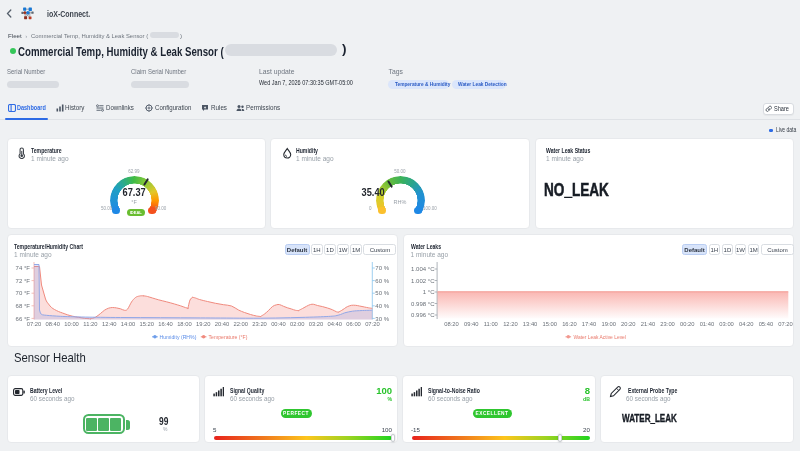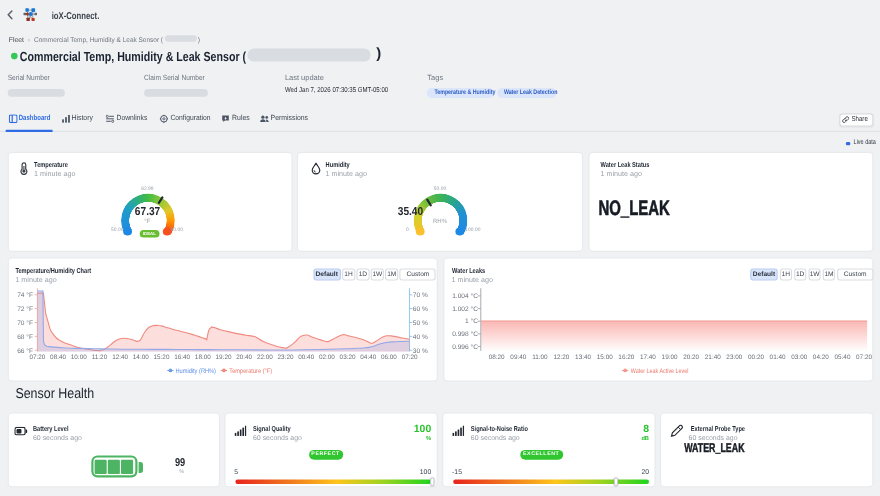--- a/index.html
+++ b/index.html
@@ -377,13 +377,13 @@
 <div class="abs" style="left:538px;top:426px;width:52px;text-align:right;font-size:6.2px;color:#3c4450;">20</div>
 <div class="abs" style="left:411.5px;top:436px;width:178.5px;height:3.5px;border-radius:2px;background:linear-gradient(90deg,#e8231d,#f0791e 28%,#fdc51c 52%,#9ed321 75%,#1fd41f 100%);"></div>
 <div class="abs" style="left:558px;top:433.8px;width:3.6px;height:8px;background:#fff;border:0.8px solid #c9ced3;border-radius:2px;box-shadow:0 0 2px rgba(0,0,0,.22);"></div>
 
 <svg class="abs" style="left:609px;top:386px" width="12" height="12" viewBox="0 0 16 16">
     <path d="M2 14 l1-4 8.5-8.5 a1.8 1.8 0 0 1 3 3 L6 13 z" fill="none" stroke="#23272e" stroke-width="1.4"></path>
     <path d="M10 3 l3 3" stroke="#23272e" stroke-width="1.2"></path>
   </svg>
 <div class="ctitle abs" style="left:627.5px;top:387px;"><span>External Probe Type</span></div>
 <div class="cago abs" style="left:626px;top:394.5px;font-size:6.3px;">60 seconds ago</div>
-<div class="abs" style="left:610px;top:402px;font-size:11.5px;font-weight:bold;color:#171c24;white-space:nowrap;padding-left:12px;-webkit-text-stroke:0.4px #171c24;"><span class="sq" style="transform:scaleX(0.70)">WATER_LEAK</span></div>
+<div class="abs" style="left:610px;top:412px;font-size:11.5px;font-weight:bold;color:#171c24;white-space:nowrap;padding-left:12px;-webkit-text-stroke:0.4px #171c24;"><span class="sq" style="transform:scaleX(0.70)">WATER_LEAK</span></div>
 
 </body></html>

